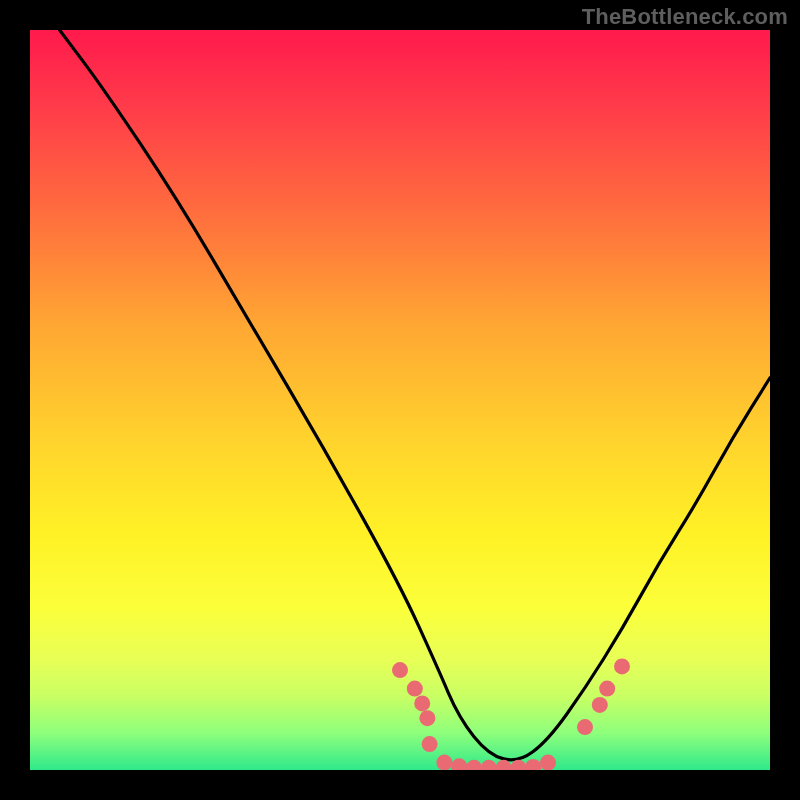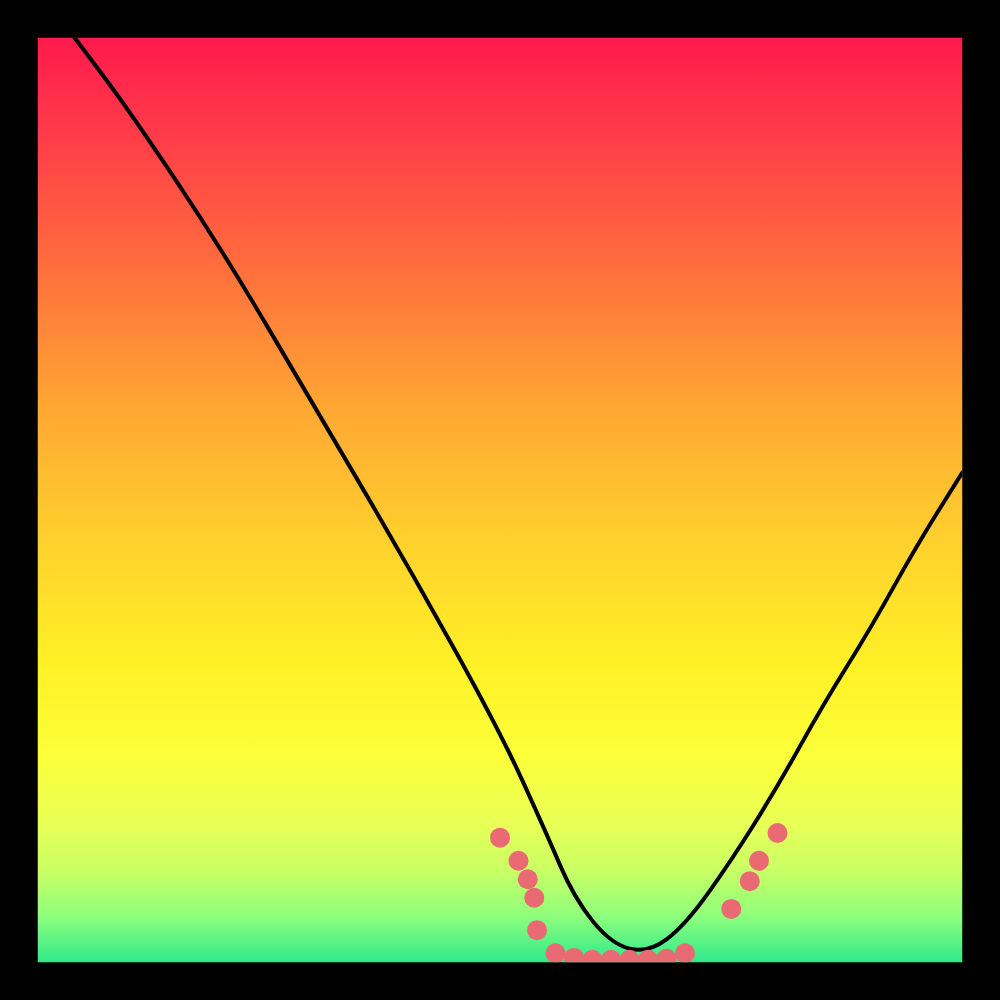--- a/index.html
+++ b/index.html
@@ -50,20 +50,21 @@
     inset: 0;
     width: 100%;
     height: 100%;
     z-index: 2;
   }
 </style>
 </head>
 <body>
 
 <div class="frame">
+  <div class="watermark">TheBottleneck.com</div>
   <div class="plot-area">
     <div class="gradient"></div>
     <svg class="curve" viewBox="0 0 740 740" preserveAspectRatio="none">
       <path id="curve-path" fill="none" stroke="#000000" stroke-width="3.2" stroke-linecap="round" d="M 29.6 0.0 Q 29.6 0.0 51.8 29.6 Q 74.0 59.2 111.0 114.7 Q 148.0 170.2 185.0 233.1 Q 222.0 296.0 259.0 358.9 Q 296.0 421.8 333.0 488.4 Q 370.0 555.0 388.5 595.7 Q 407.0 636.4 418.1 662.3 Q 429.2 688.2 444.0 706.7 Q 458.8 725.2 473.6 728.9 Q 488.4 732.6 503.2 721.5 Q 518.0 710.4 536.5 684.5 Q 555.0 658.6 573.5 629.0 Q 592.0 599.4 610.5 566.1 Q 629.0 532.8 647.5 503.2 Q 666.0 473.6 684.5 440.3 Q 703.0 407.0 721.5 377.4 T 740.0 347.8"></path>
       <g id="markers">
           <circle cx="370.0" cy="640.1" r="8" fill="#e96a73"></circle>
           <circle cx="384.8" cy="658.6" r="8" fill="#e96a73"></circle>
           <circle cx="392.2" cy="673.4" r="8" fill="#e96a73"></circle>
           <circle cx="397.4" cy="688.2" r="8" fill="#e96a73"></circle>
           <circle cx="399.6" cy="714.1" r="8" fill="#e96a73"></circle>

